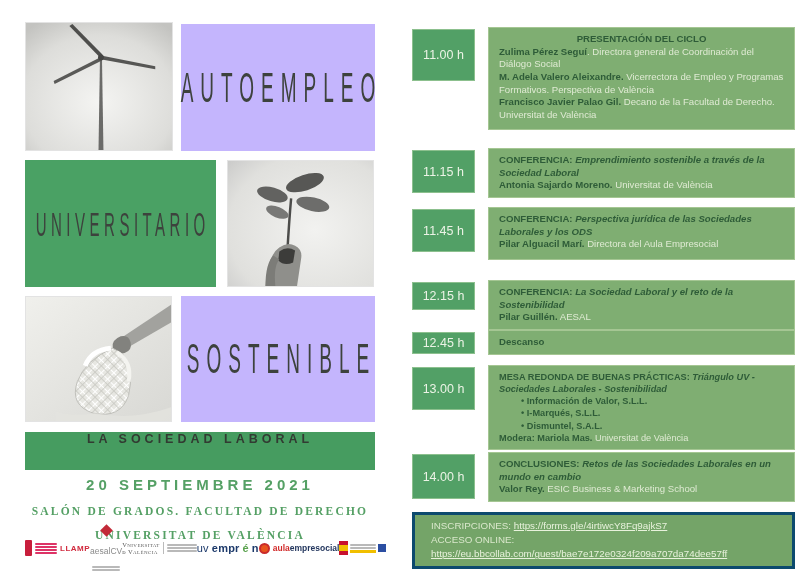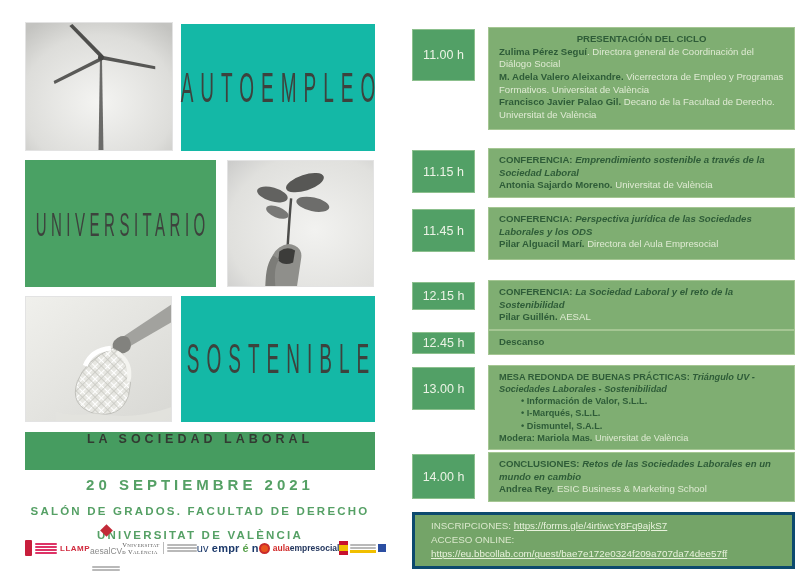--- a/index.html
+++ b/index.html
@@ -2,30 +2,30 @@
 <html><head>
 <meta charset="utf-8">
 <style>
   html,body{margin:0;padding:0;background:#ffffff;font-family:"Liberation Sans",sans-serif;}
   .poster{position:relative;width:800px;height:571px;background:#fff;overflow:hidden;}
 
   
   .photo{position:absolute;border:1px solid #e3e3e3;box-sizing:border-box;}
   .photo svg{display:block;width:100%;height:100%;}
   .gblock{position:absolute;display:flex;align-items:center;justify-content:center;box-sizing:border-box;}
-  .gblock.light{background:#14b8a6;}
+  .gblock.light{background:#c4b5fd;}
   .gblock.sat{background:#4aa164;}
   .title-txt{font-family:"Liberation Sans",sans-serif;color:#3d423d;font-weight:400;
              transform:scaleY(2.25);letter-spacing:7px;text-indent:7px;white-space:nowrap;}
   .band{position:absolute;left:25px;top:432px;width:350px;height:38px;background:#469c60;
         display:flex;align-items:flex-start;justify-content:center;}
   .band-txt{font-size:12.5px;font-weight:bold;letter-spacing:4px;color:#323b32;}
   .dateblock{position:absolute;left:25px;top:476px;width:350px;text-align:center;color:#55a065;font-weight:bold;}
   .dateblock .d1{font-size:15px;letter-spacing:4px;margin-bottom:3px;}
-  .dateblock .d2,.dateblock .d3{font-size:11.5px;letter-spacing:2.2px;margin-top:12px;}
+  .dateblock .d2,.dateblock .d3{font-size:11.5px;letter-spacing:2.2px;margin-top:12px;font-family:Liberation Serif, serif;}
 
   
   .logos{position:absolute;left:25px;top:533px;width:352px;height:30px;
          display:flex;align-items:center;justify-content:space-between;}
   .logo{display:flex;align-items:center;gap:3px;}
   .bars{display:flex;flex-direction:column;gap:1px;}
   .bars i{display:block;height:2px;background:#b9b9b9;border-radius:1px;}
   .gva-mark{width:7px;height:16px;background:#c81e3c;border-radius:1px;}
   .gva-bars i{background:#d36;width:22px;}
   .llamp{color:#d12a3e;font-weight:bold;font-size:8px;letter-spacing:.5px;}
@@ -213,21 +213,21 @@
       </div>
       <div class="eu-sq"></div>
     </div>
   </div>
 
   <div class="row" style="top:27px;">
     <div class="tblock" style="height:52px;">11.00 h</div>
     <div class="cblock" style="min-height:103px;">
       <div class="hdr ctr">PRESENTACIÓN DEL CICLO</div>
       <div><span class="hdr">Zulima Pérez Seguí</span><span class="lt">. Directora general de Coordinación del Diálogo Social</span></div>
-      <div><span class="hdr">M. Adela Valero Aleixandre.</span><span class="lt"> Vicerrectora de Empleo y Programas Formativos. Universitat de València</span></div>
+      <div><span class="hdr">M. Adela Valero Aleixandre.</span><span class="lt"> Vicerrectora de Empleo y Programas Formativos. Perspectiva de València</span></div>
       <div><span class="hdr">Francisco Javier Palao Gil.</span><span class="lt"> Decano de la Facultad de Derecho. Universitat de València</span></div>
     </div>
   </div>
 
   <div class="row" style="top:148px;">
     <div class="tblock" style="height:43px;">11.15 h</div>
     <div class="cblock" style="min-height:46px;">
       <div><span class="hdr">CONFERENCIA: </span><span class="ital">Emprendimiento sostenible a través de la Sociedad Laboral</span></div>
       <div><span class="hdr">Antonia Sajardo Moreno.</span><span class="lt"> Universitat de València</span></div>
     </div>
@@ -264,21 +264,21 @@
       <div class="bullet">I-Marqués, S.L.L.</div>
       <div class="bullet">Dismuntel, S.A.L.</div>
       <div><span class="hdr">Modera: Mariola Mas.</span><span class="lt"> Universitat de València</span></div>
     </div>
   </div>
 
   <div class="row" style="top:452px;">
     <div class="tblock" style="height:45px;">14.00 h</div>
     <div class="cblock" style="min-height:50px;">
       <div><span class="hdr">CONCLUSIONES: </span><span class="ital">Retos de las Sociedades Laborales en un mundo en cambio</span></div>
-      <div><span class="hdr">Andrea Rey.</span><span class="lt"> ESIC Business &amp; Marketing School</span></div>
+      <div><span class="hdr">Valor Rey.</span><span class="lt"> ESIC Business &amp; Marketing School</span></div>
     </div>
   </div>
 
   <div class="links">
     <div>
       <span>INSCRIPCIONES: </span><a href="#">https://forms.gle/4irtiwcY8Fq9ajkS7</a>
     </div>
     <div>
       <span>ACCESO ONLINE: </span><a href="#">https://eu.bbcollab.com/guest/bae7e172e0324f209a707da74dee57ff</a>
     </div>

